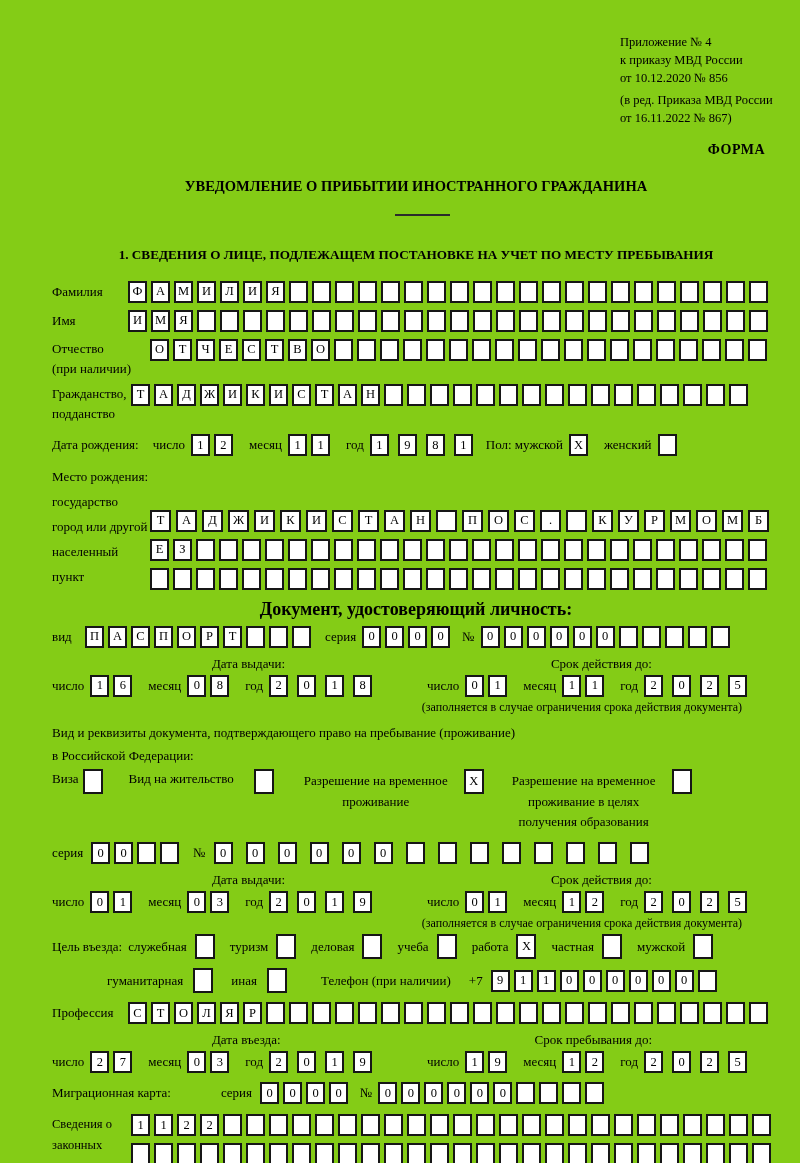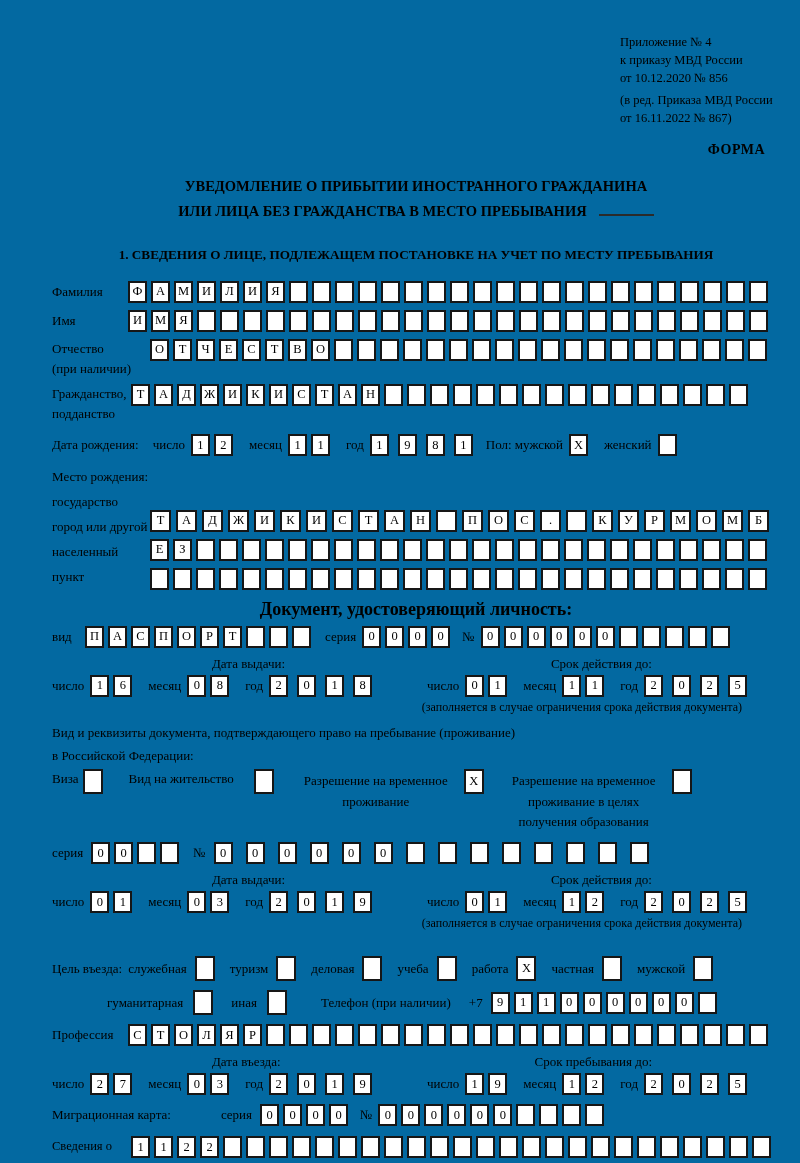--- a/index.html
+++ b/index.html
@@ -1,18 +1,18 @@
 <!DOCTYPE html>
 <html><head>
 <meta charset="utf-8">
 <style>
   * { box-sizing: border-box; }
   html,body { margin:0; padding:0; background:#fff; }
   .page {
-    width:800px; height:1163px; background:#0369a1; color:#000;
+    width:800px; height:1163px; background:#84cc16; color:#000;
     font-family:"Liberation Serif", serif; font-size:13px;
     padding:34px 20px 0 52px; overflow:hidden; position:relative;
   }
   .appendix { margin-left:568px; line-height:1.42; font-size:12.5px; }
   .amendment { margin-left:568px; margin-top:5px; line-height:1.38; font-size:12.5px; }
   .form-label { text-align:right; padding-right:15px; font-weight:bold; font-size:14px; margin-top:15px; letter-spacing:.5px; }
   .title { text-align:center; font-weight:bold; font-size:14.5px; margin-top:16px; line-height:1.75; }
   .blank { display:inline-block; width:55px; height:3px; border-bottom:2px solid #2b2b2b; margin-left:12px; }
   .section1 { text-align:center; font-weight:bold; font-size:13.2px; margin-top:22px; }
 
@@ -43,21 +43,21 @@
   .dgroup.right { margin-left:auto; margin-right:24px; }
   .dl { margin:0 6px 0 12px; }
   .dgroup .dl:first-child { margin-left:0; }
   .note { text-align:right; padding-right:38px; font-size:12px; margin-top:3px; }
 
   .text13 { margin-top:10px; }
   .permits { display:flex; align-items:flex-start; margin-top:7px; }
   .pcenter { text-align:center; line-height:1.6; }
   .permits .cb { margin-top:-2px; }
 
-  .purpose { display:flex; align-items:center; margin-top:25px; }
+  .purpose { display:flex; align-items:center; margin-top:3px; }
   .purpose .pl { margin-left:11px; margin-right:8px; }
   .purpose .pl:first-child { margin-left:0; margin-right:6px; }
   .purpose2 { display:flex; align-items:center; margin-top:9px; margin-left:55px; }
   .purpose2 .pl { margin-right:10px; }
   .purpose2 .phl { margin-left:30px; margin-right:18px; }
 
   .reps { display:flex; align-items:flex-start; margin-top:10px; }
   .reps-labels { width:79px; line-height:1.7; font-size:12.5px; flex-shrink:0; }
   .reps-cells .cells { display:flex; margin-top:0; }
   .reps-cells .cells + .cells { margin-top:7px; }
@@ -83,21 +83,21 @@
   </div>
   <div class="amendment">
     <div>(в ред. Приказа МВД России</div>
     <div>от 16.11.2022 № 867)</div>
   </div>
 
   <div class="form-label">ФОРМА</div>
 
   <div class="title">
     <div>УВЕДОМЛЕНИЕ О ПРИБЫТИИ ИНОСТРАННОГО ГРАЖДАНИНА</div>
-    <div><span>ИЛИ ЛИЦА БЕЗ ГРАЖДАНСТВА В МЕСТО ПРЕБЫВАНИЯ</span><span class="blank"></span></div>
+    <div><span class="blank"></span></div>
   </div>
 
   <div class="section1">1. СВЕДЕНИЯ О ЛИЦЕ, ПОДЛЕЖАЩЕМ ПОСТАНОВКЕ НА УЧЕТ ПО МЕСТУ ПРЕБЫВАНИЯ</div>
 
   <div class="row" style="margin-top:18px;">
     <span class="lab w76">Фамилия</span>
     <span class="cells">
         <span class="cell">Ф</span>
         <span class="cell">А</span>
         <span class="cell">М</span>

